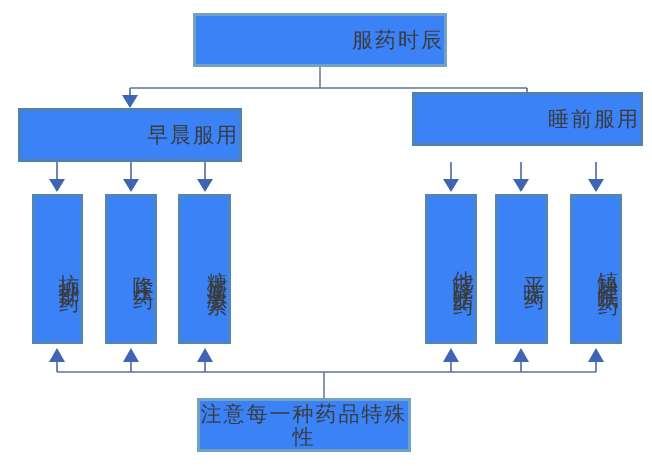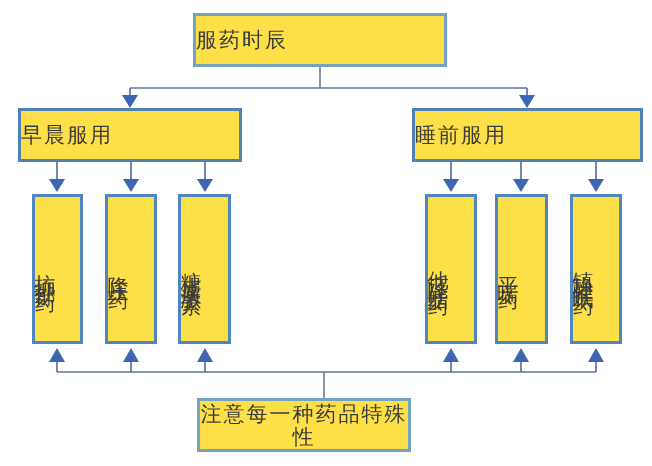--- a/index.html
+++ b/index.html
@@ -9,23 +9,23 @@
     background:#ffffff;
     font-family:"Liberation Sans","DejaVu Sans",sans-serif;
     overflow:hidden;
   }
   .connector-layer{position:absolute;left:0;top:0;width:652px;height:466px;}
   .line{stroke:#5e7495;stroke-width:1.5;fill:none;}
   .stem{stroke:#4a6aa6;stroke-width:1.6;fill:none;}
   .arrow{fill:#3d65b2;stroke:none;}
   .box{
     position:absolute;
-    background:#fde047;
+    background:#3b82f6;
     box-sizing:border-box;
-    display:flex;align-items:center;justify-content:flex-start;
+    display:flex;align-items:center;justify-content:flex-end;
     color:#3b3b3b;
     text-align:center;
   }
   .hbox{
     border:3px solid #4e81b4;
     font-size:21px;
     letter-spacing:2px;
     line-height:1.1;
   }
   .soft{border-color:#74a2c1;}
@@ -85,21 +85,21 @@
     <polygon class="arrow" points="588,362 604,362 596,348"></polygon>
   </svg>
 
   <div class="box hbox soft" style="left:193px;top:13px;width:254px;height:54px;">
     <span>服药时辰</span>
   </div>
 
   <div class="box hbox" style="left:18px;top:108px;width:224px;height:54px;">
     <span>早晨服用</span>
   </div>
-  <div class="box hbox" style="left:412px;top:108px;width:231px;height:54px;">
+  <div class="box hbox" style="left:412px;top:92px;width:231px;height:54px;">
     <span>睡前服用</span>
   </div>
 
   <div class="box vbox" style="left:32px;top:194px;width:51px;height:150px;">
     <span class="vtext">抗抑郁药</span>
   </div>
   <div class="box vbox" style="left:105px;top:194px;width:52px;height:150px;">
     <span class="vtext">降压药</span>
   </div>
   <div class="box vbox" style="left:178px;top:194px;width:53px;height:150px;">

